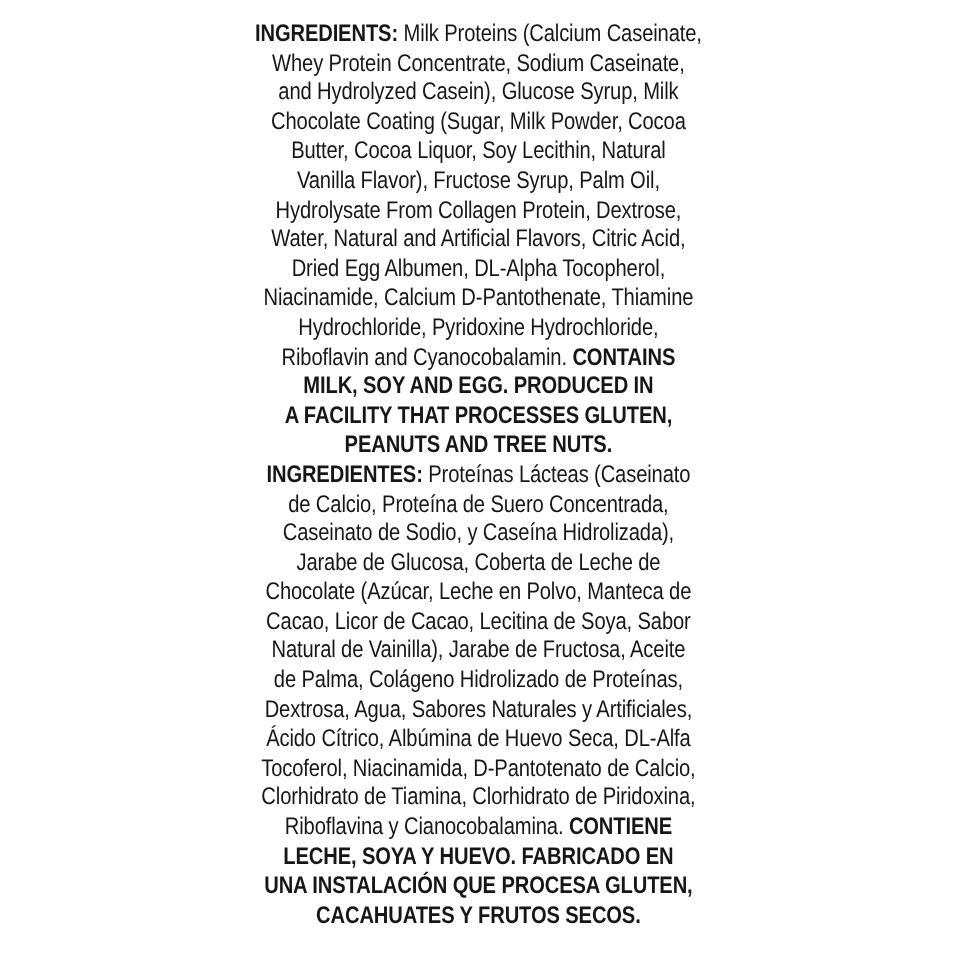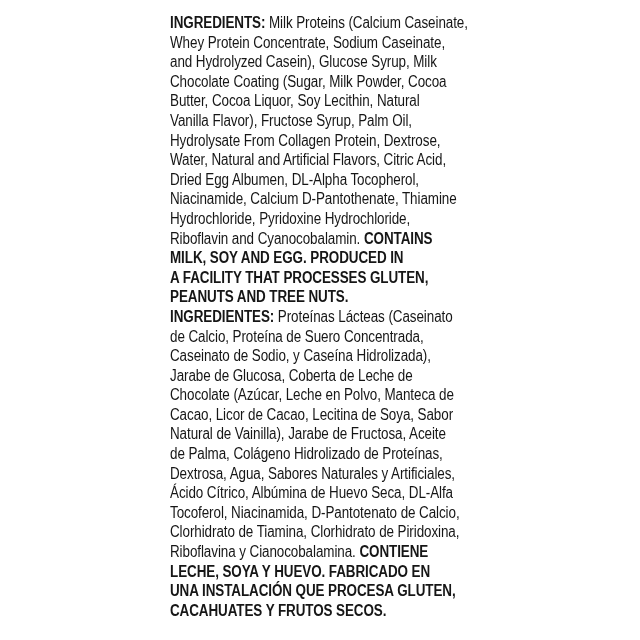--- a/index.html
+++ b/index.html
@@ -14,20 +14,21 @@
     overflow: hidden;
     position: relative;
   }
   .label-canvas {
     position: absolute;
     left: 0;
     top: 0;
     width: 640px;
     height: 640px;
     background: #ffffff;
+    text-align: center;
   }
   .label-text {
     position: absolute;
     left: 170px;
     top: 13px;
     transform: scaleX(0.84);
     transform-origin: 0 0;
     color: #161616;
     font-size: 16px;
     line-height: 19.6px;

